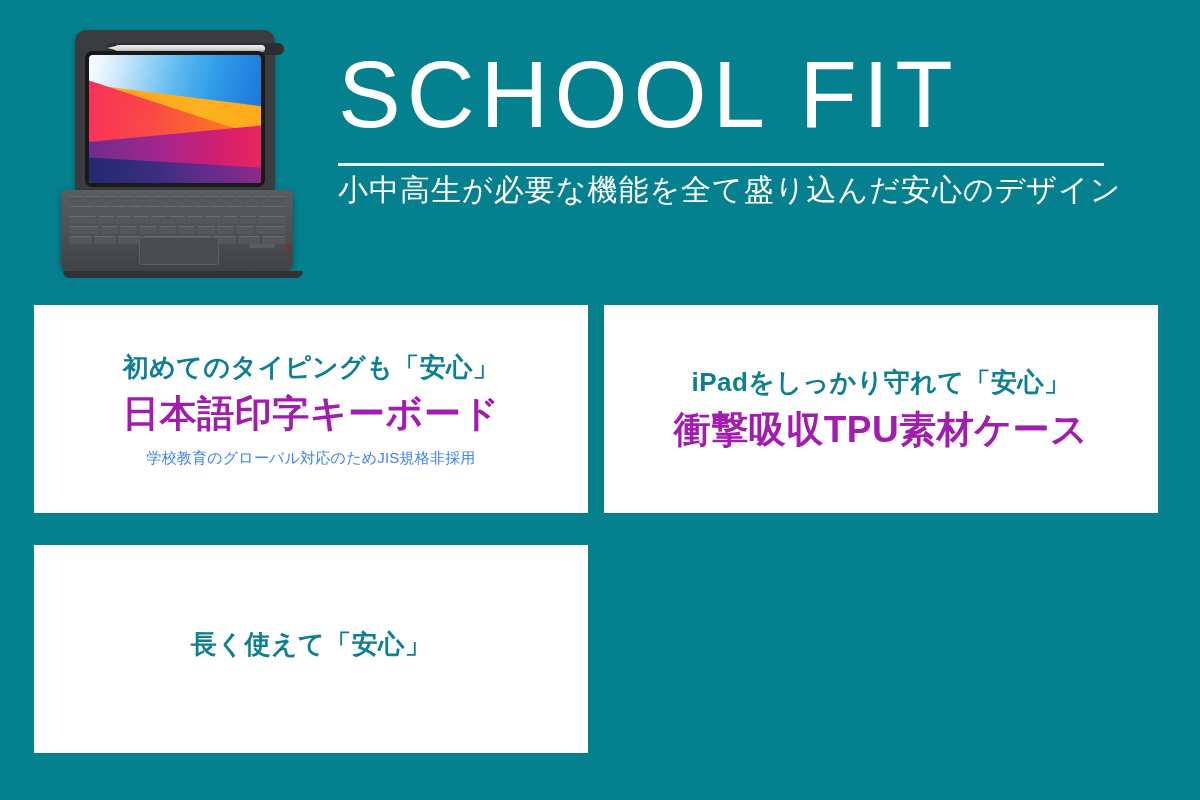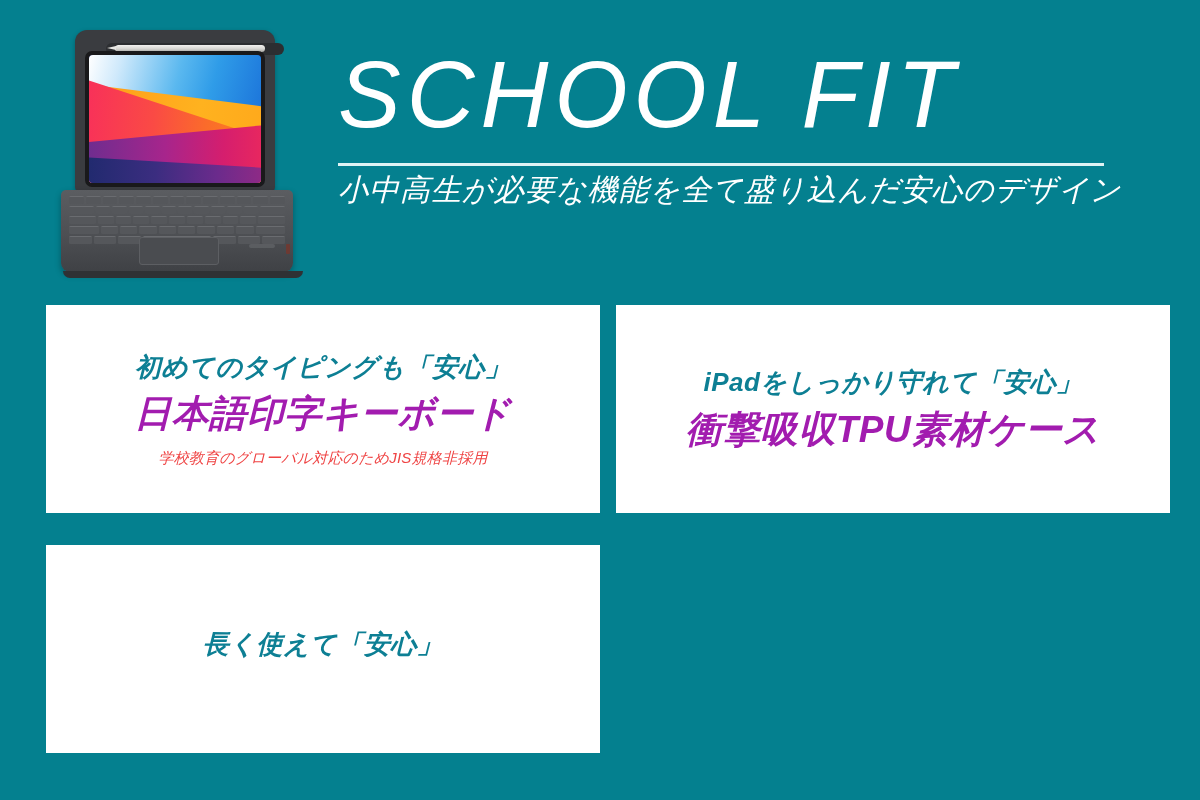--- a/index.html
+++ b/index.html
@@ -16,21 +16,20 @@
     font-family: "Liberation Sans", "DejaVu Sans", sans-serif;
     position: relative;
   }
 
   .page {
     position: absolute;
     inset: 0;
     width: 1200px;
     height: 656px;
     background: #04808f;
-    font-style: italic;
   }
 
   
   .hero {
     position: absolute;
     left: 0; top: 0;
     width: 1200px;
     height: 295px;
   }
 
@@ -224,21 +223,21 @@
     font-size: 30px;
     font-weight: 400;
     color: #ffffff;
     letter-spacing: 1px;
     white-space: nowrap;
   }
 
   
   .grid {
     position: absolute;
-    left: 46px;
+    left: 34px;
     top: 305px;
     width: 1124px;
     height: 450px;
     display: grid;
     grid-template-columns: 554px 554px;
     grid-template-rows: 208px 208px;
     column-gap: 16px;
     row-gap: 32px;
   }
   .card {
@@ -262,21 +261,21 @@
     font-size: 37px;
     font-weight: 700;
     color: #a21caf;
     letter-spacing: .5px;
     line-height: 1.2;
   }
   .card-note {
     margin-top: 11px;
     font-size: 15px;
     font-weight: 400;
-    color: #ef4444;
+    color: #3b82f6;
     letter-spacing: .2px;
     line-height: 1.3;
   }
   .card-note:empty { display: none; }
 </style>
 </head>
 <body>
 
 <div class="page">
 

